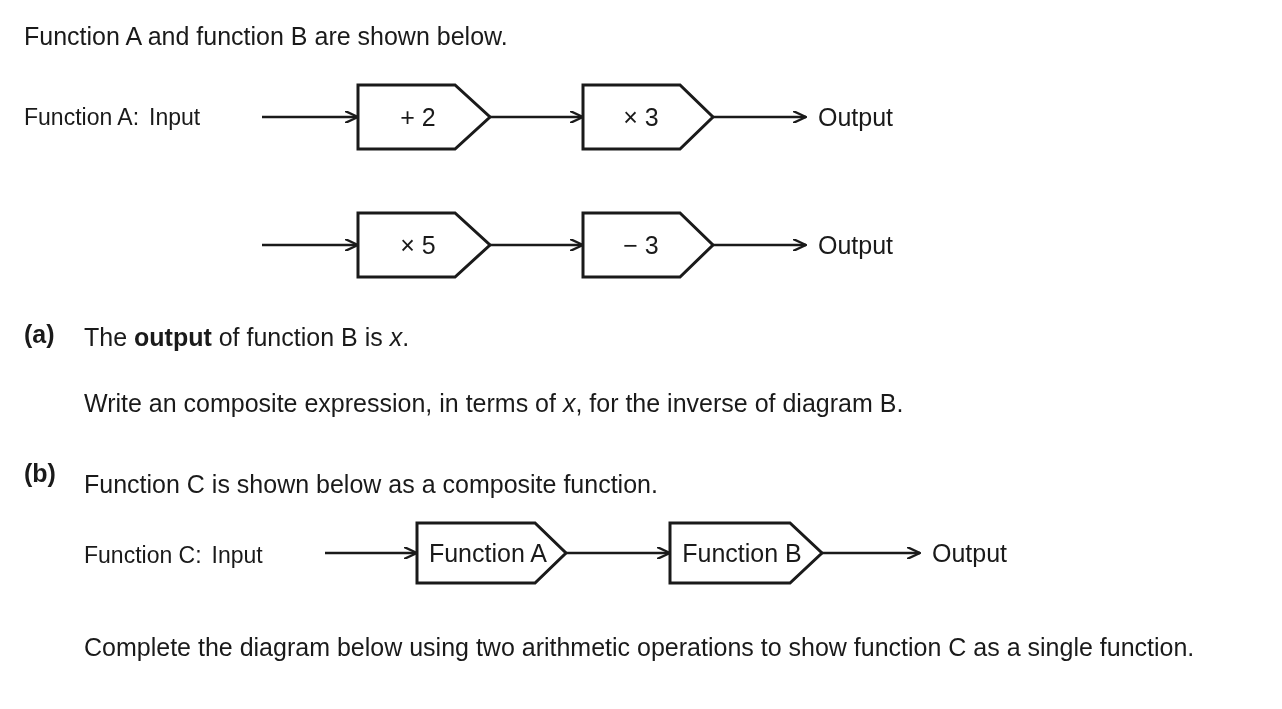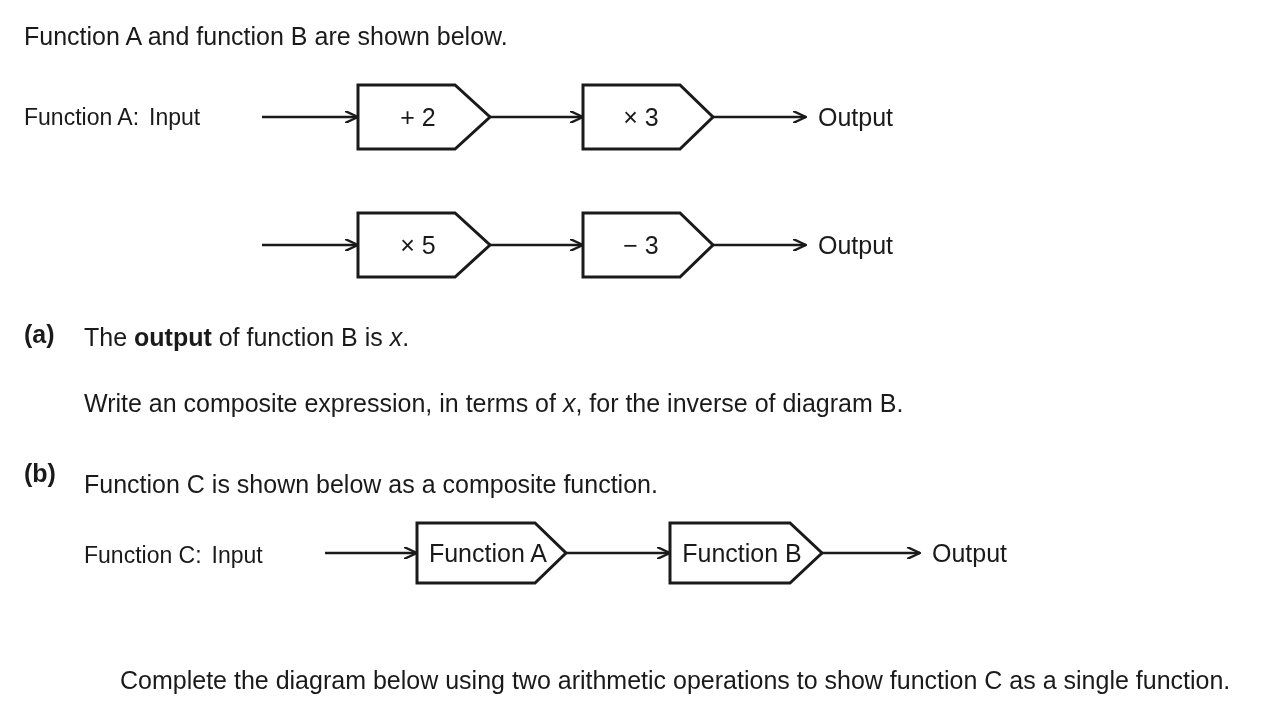--- a/index.html
+++ b/index.html
@@ -68,23 +68,22 @@
   b { font-weight: bold; }
   i { font-style: italic; }
 
   .para {
     position: absolute;
     font-size: 25px;
     line-height: 34px;
   }
   #para-complete {
     left: 84px;
-    top: 663px;
+    top: 630px;
     width: 1130px;
-    margin-left: 36px;
   }
 </style>
 </head>
 <body>
 
 <div class="abs intro-line">Function A and function B are shown below.</div>
 
 <div class="abs fn-row" id="row-a">
   <div class="row-label" style="left:24px; top:22px;">
     <span>Function A:</span><span class="lbl-gap"></span><span>Input</span>

